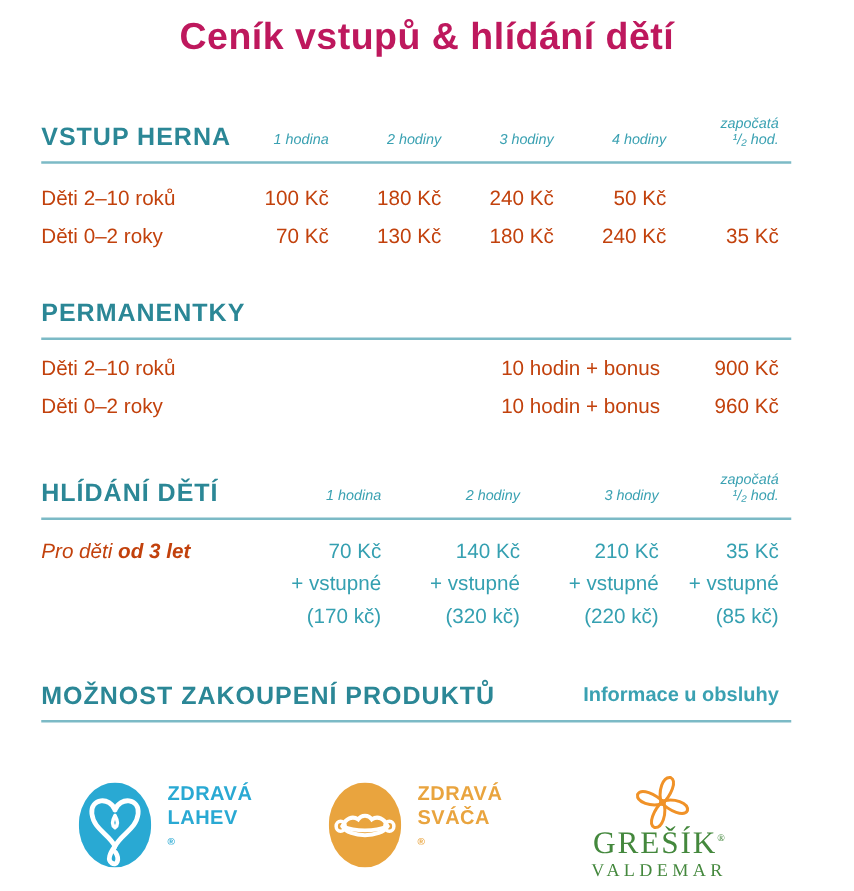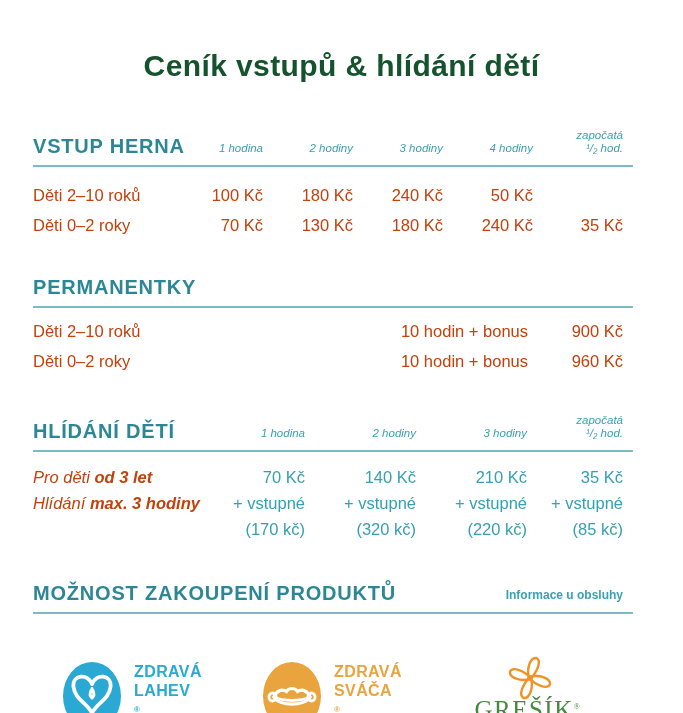--- a/index.html
+++ b/index.html
@@ -5,22 +5,21 @@
   html,body{margin:0;padding:0;background:#ffffff;}
   body{
     width:683px;height:713px;overflow:hidden;
     font-family:"Liberation Sans",sans-serif;
     -webkit-font-smoothing:antialiased;
   }
   .page{position:relative;width:683px;height:713px;background:#fff;}
   .title{
     padding-top:13px;text-align:center;
     font-size:30px;font-weight:bold;letter-spacing:.4px;
-    color:#14532d;
-    margin-top:36px;
+    color:#be185d;
   }
   .content{width:600px;margin-left:33px;}
 
   
   .g1{display:grid;grid-template-columns:140px 90px 90px 90px 90px 90px;width:590px;}
   .g2{display:grid;grid-template-columns:300px 195px 95px;width:590px;}
   .g3{display:grid;grid-template-columns:160px 112px 111px 111px 96px;width:590px;}
   .thead{align-items:end;}
 
   .heading{
@@ -48,21 +47,21 @@
   .stack3 span{display:block;}
   .labelstack{text-align:left;line-height:26px;font-size:16.5px;color:#c2410c;white-space:nowrap;font-style:italic;}
   .labelstack div{line-height:26px;}
 
   .sec1{margin-top:46px;}
   .sec2{margin-top:36px;}
   .sec3{margin-top:38px;}
   .sec4{margin-top:40px;}
 
   .sec4-head{display:flex;justify-content:space-between;align-items:flex-end;width:590px;}
-  .note{font-size:12px;font-weight:bold;color:#3aa1b2;padding-bottom:3px;}
+  .note{font-size:16px;font-weight:bold;color:#3aa1b2;padding-bottom:3px;}
 
   
   .logos{margin-top:36px;display:flex;align-items:center;padding-left:30px;}
   .logo{display:flex;align-items:flex-start;}
   .logo-lahev{width:200px;}
   .logo-svaca{width:210px;}
   .logo-text{margin-left:13px;font-size:16px;font-weight:bold;line-height:19px;letter-spacing:.4px;white-space:nowrap;}
   .logo-text.cyan{color:#29a9d3;}
   .logo-text.orange{color:#e9a43e;}
   .logo-text span{display:block;}
@@ -147,24 +146,20 @@
           <span>¹/₂ hod.</span>
         </div>
       </div>
       <div class="rule"></div>
       <div class="g3 block3">
         <div class="labelstack">
           <div>
             <span>Pro děti</span>
             <span class="b">od 3 let</span>
           </div>
-          <div>
-            <span>Hlídání</span>
-            <span class="b">max. 3 hodiny</span>
-          </div>
         </div>
         <div class="stack3">
           <span>70 Kč</span>
           <span>+ vstupné</span>
           <span>(170 kč)</span>
         </div>
         <div class="stack3">
           <span>140 Kč</span>
           <span>+ vstupné</span>
           <span>(320 kč)</span>

